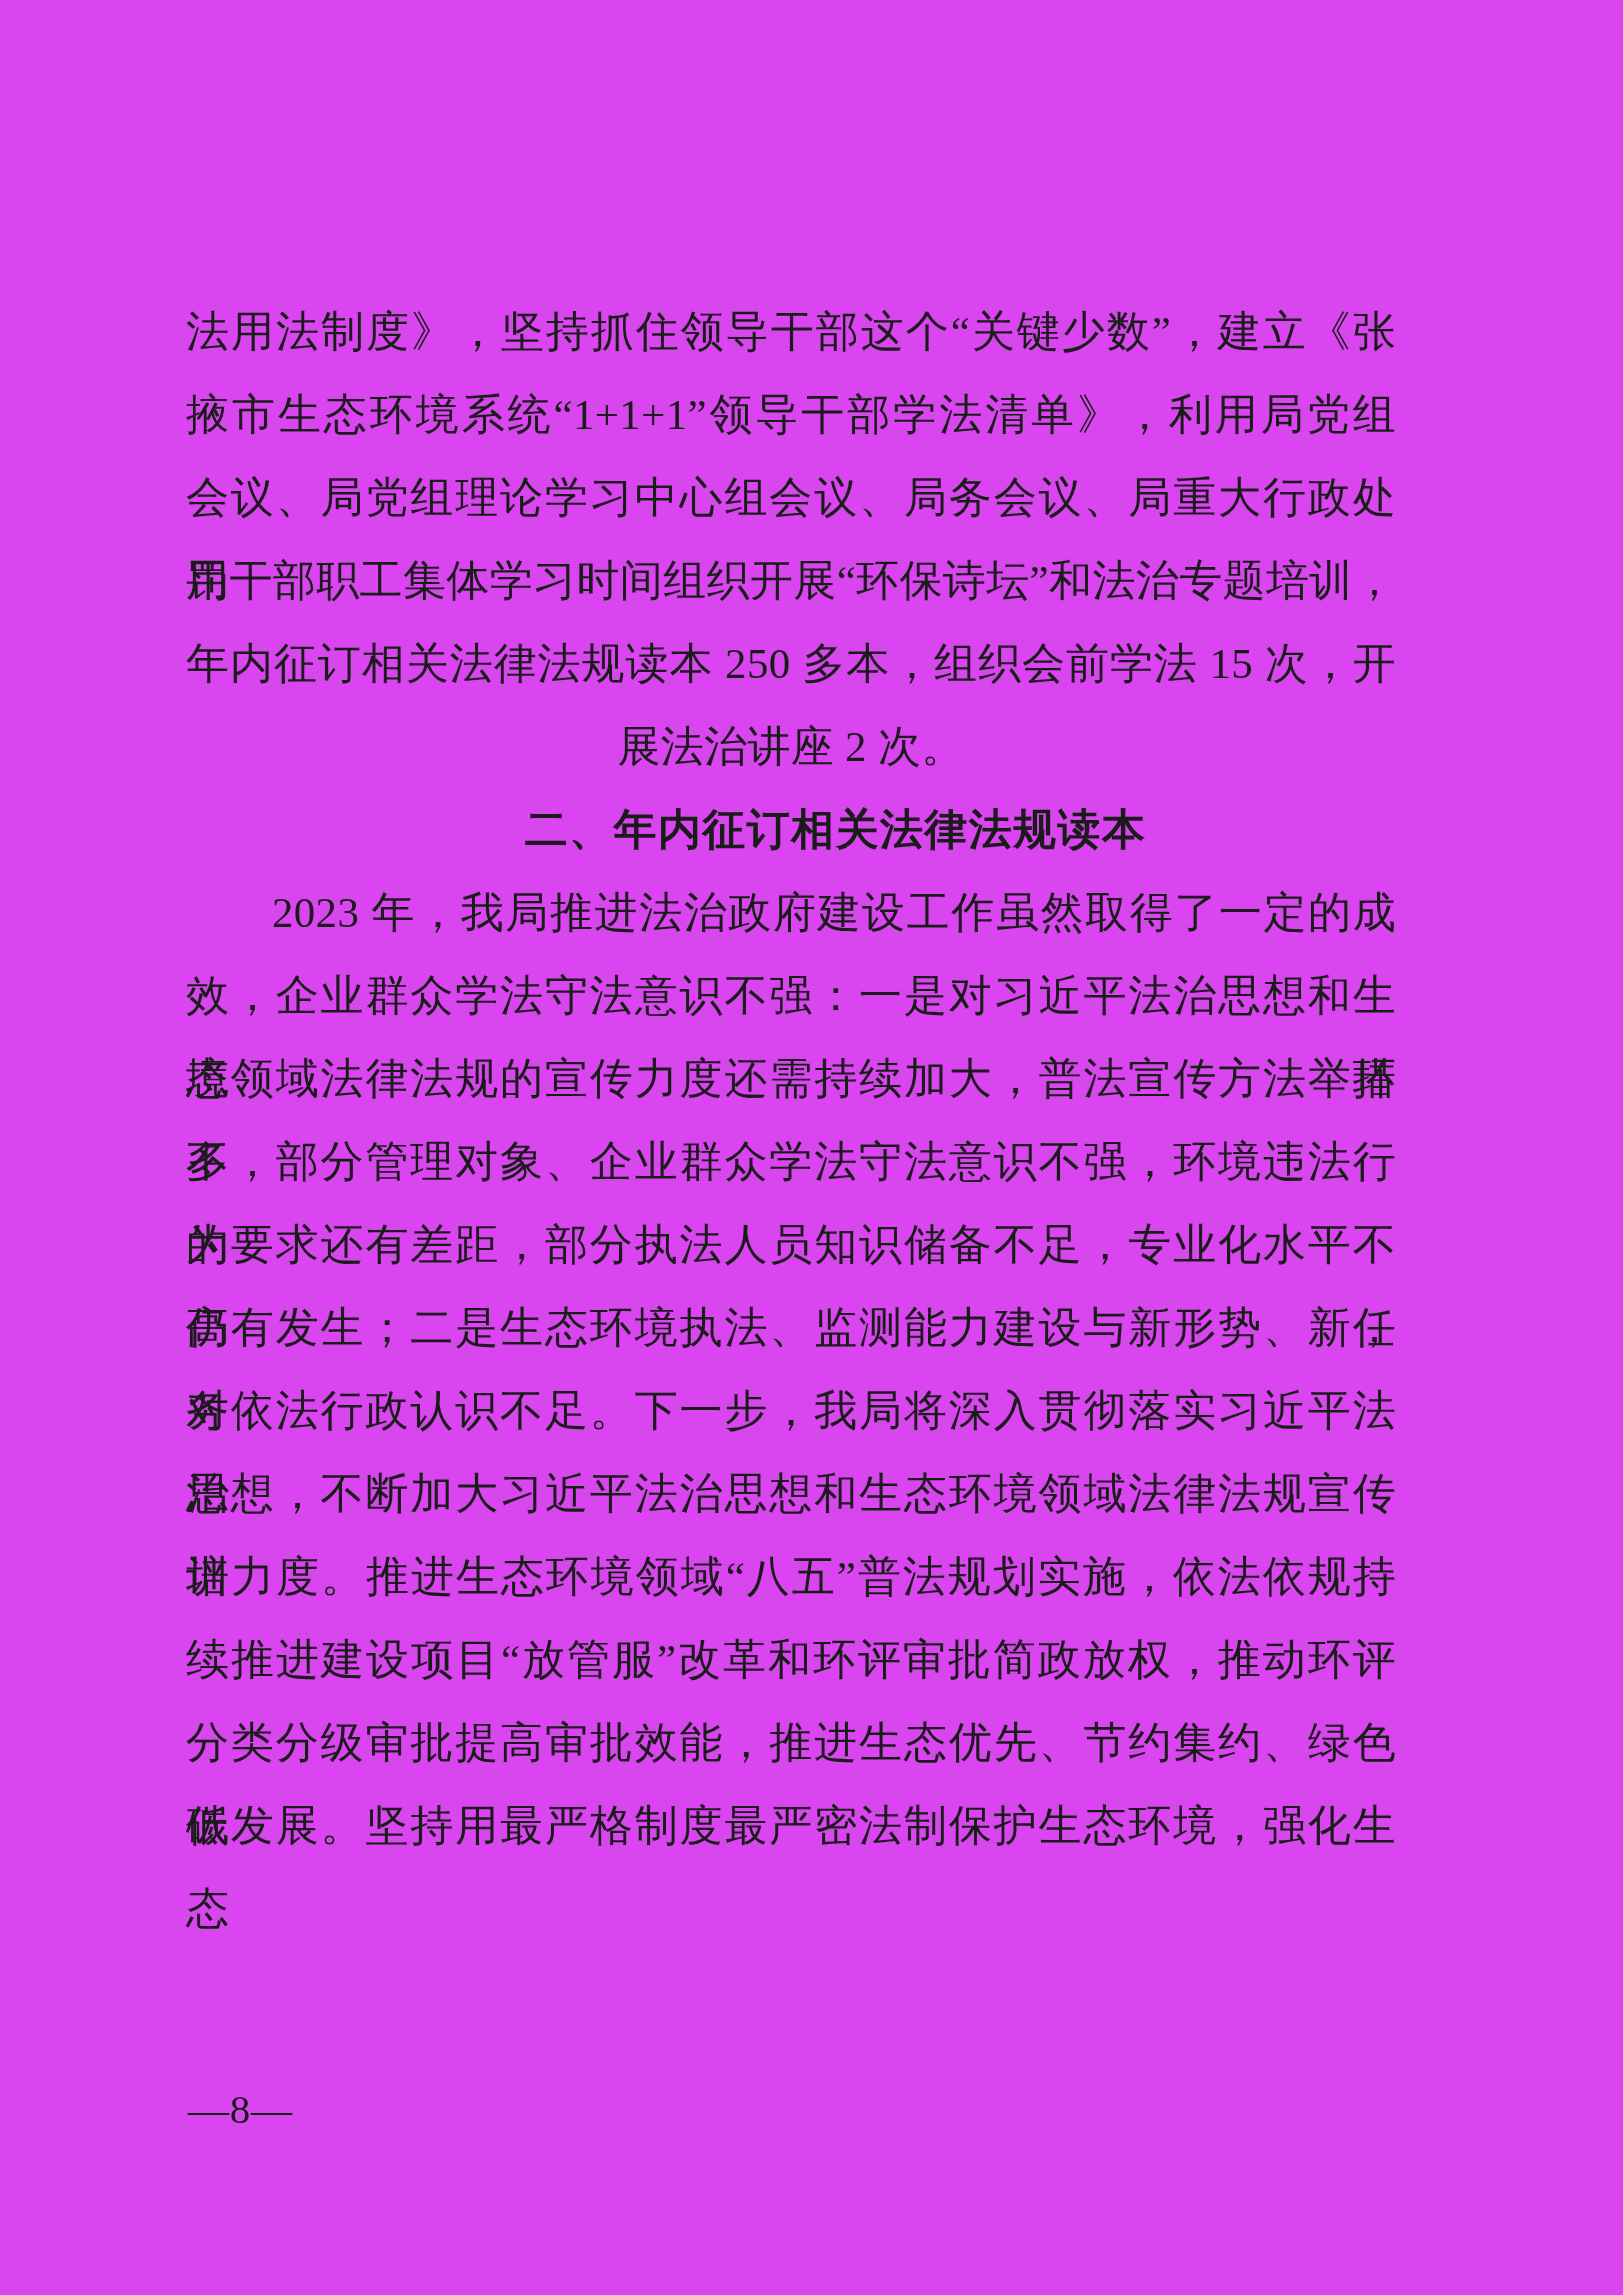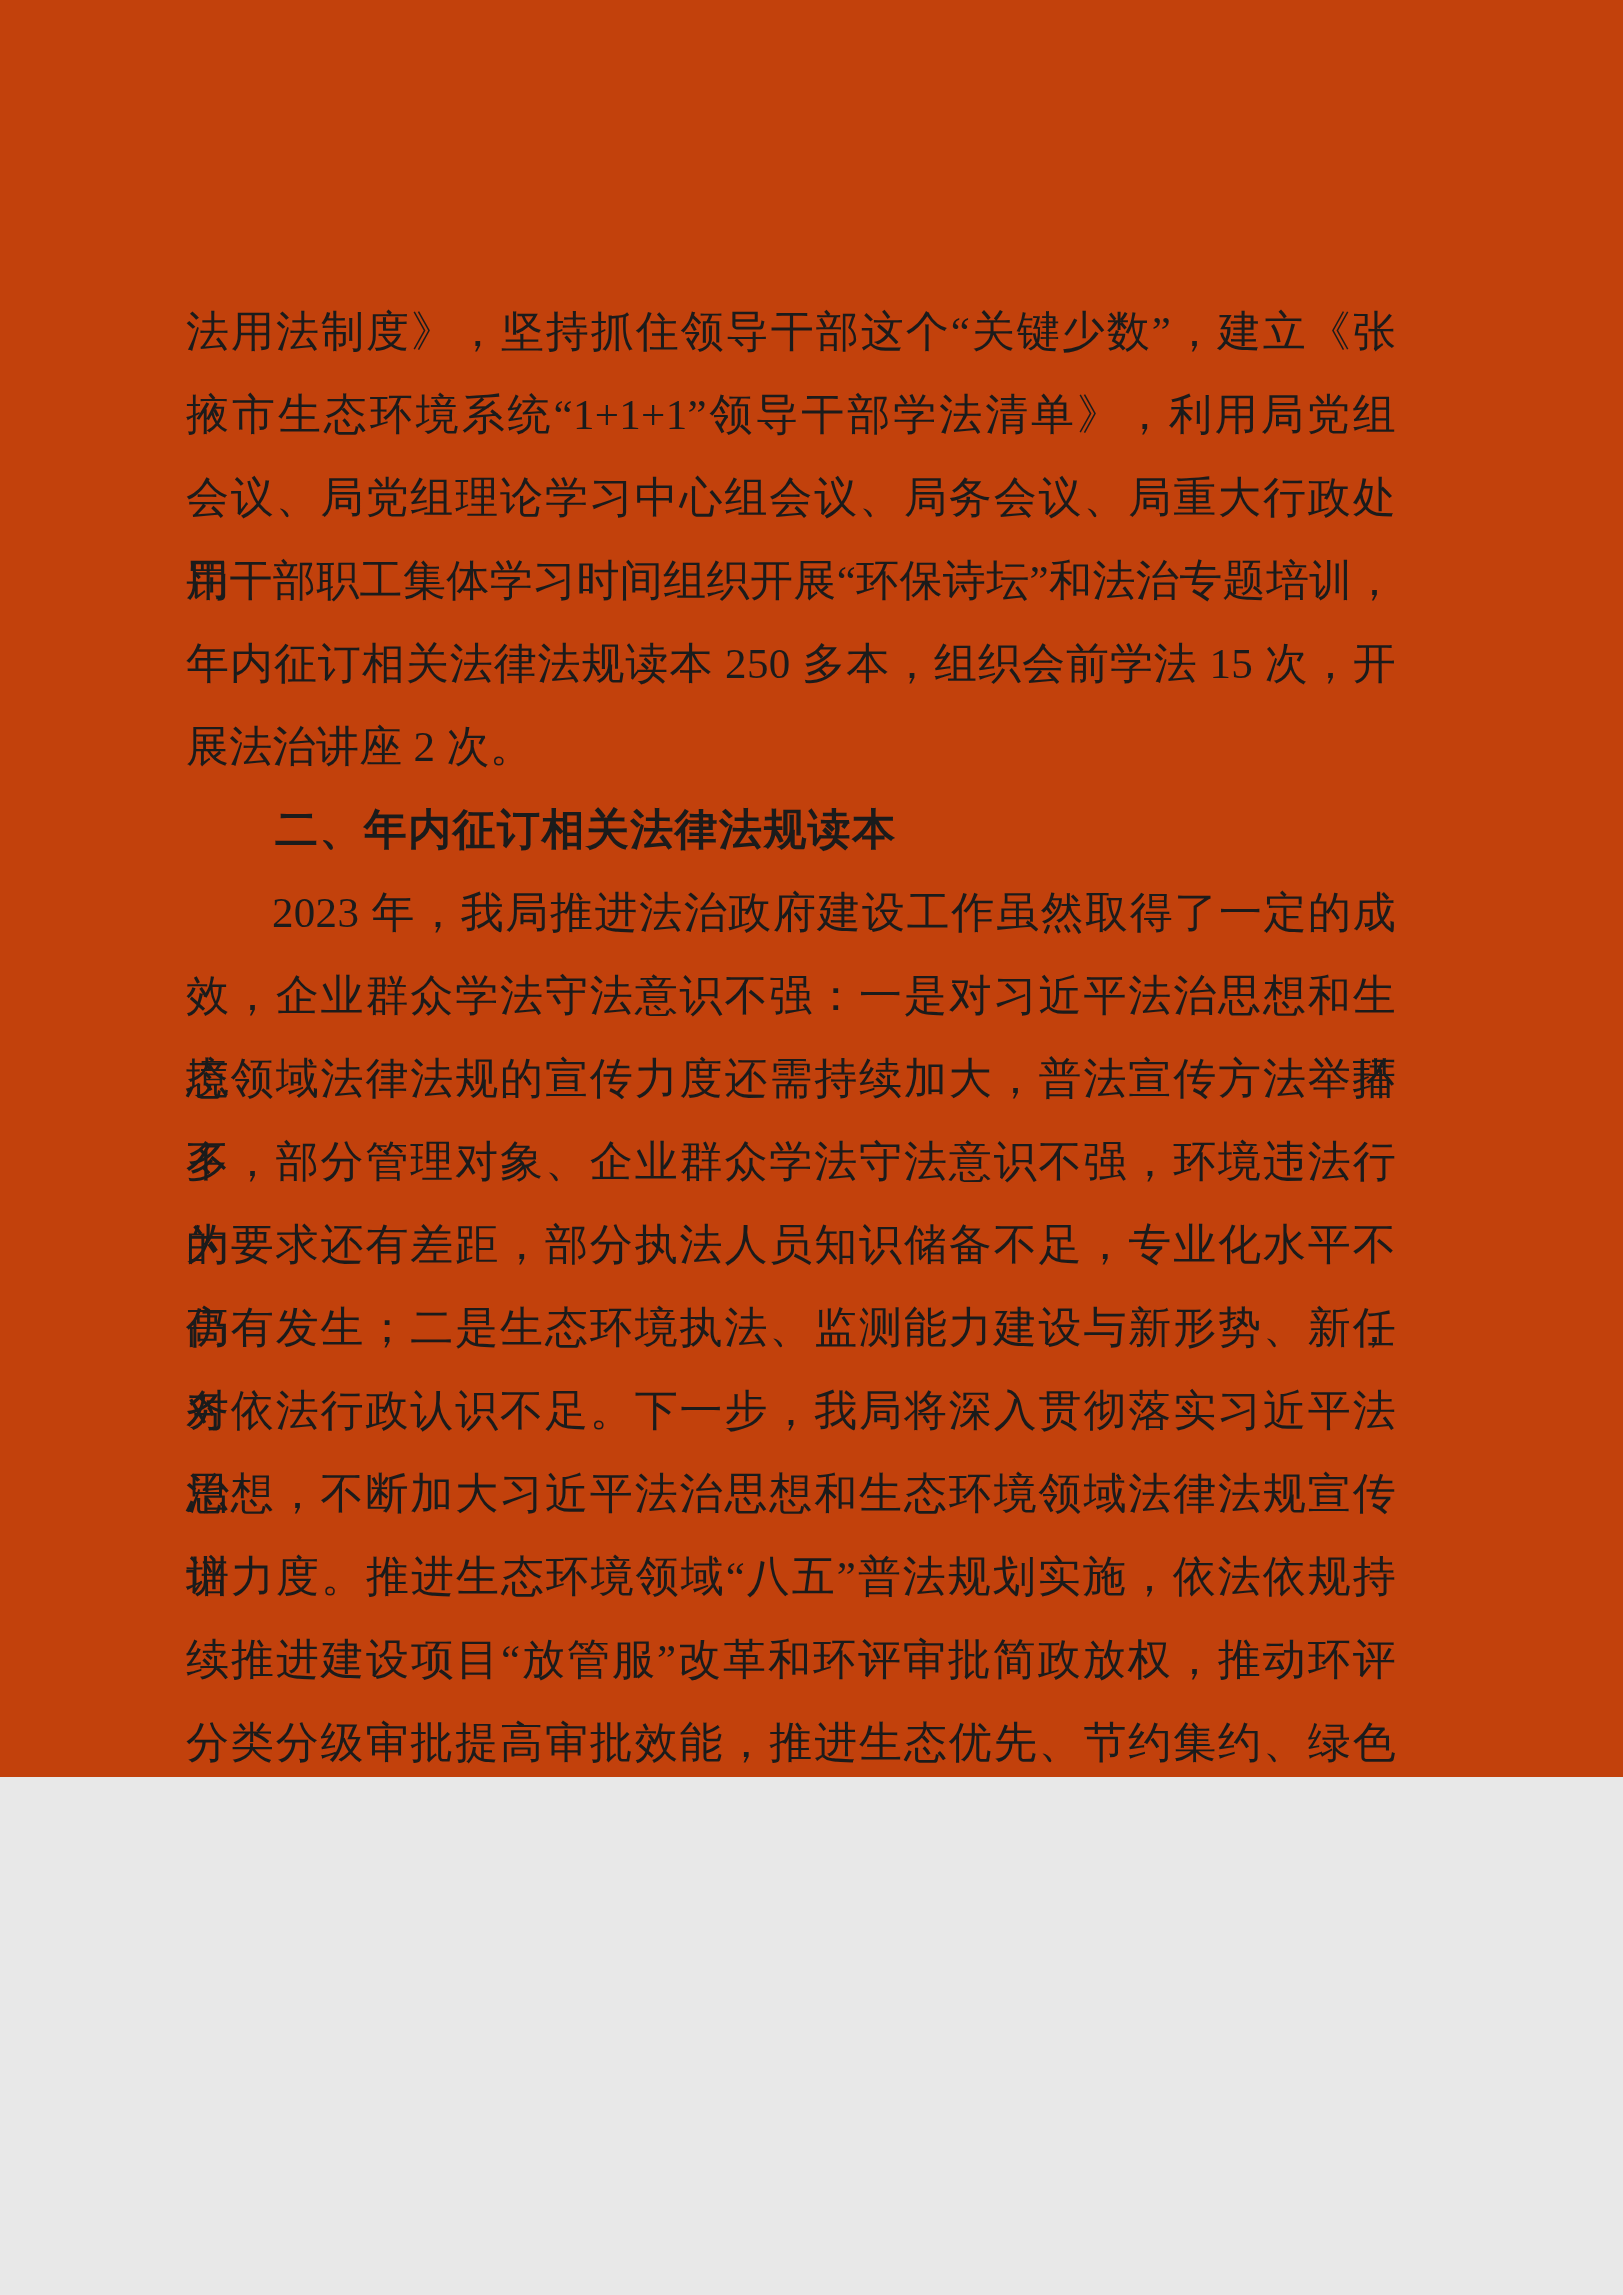--- a/index.html
+++ b/index.html
@@ -3,41 +3,42 @@
 <meta charset="utf-8">
 <style>
   html, body {
     margin: 0;
     padding: 0;
     background: #e8e8e8;
   }
   .page {
     position: relative;
     width: 1623px;
-    height: 1777px;
-    background: #c2410c;
+    height: 2295px;
+    background: #d946ef;
     overflow: hidden;
     font-family: "Liberation Serif", "DejaVu Serif", serif;
     color: #1b1b1b;
   }
   .text-block {
     position: absolute;
     left: 186px;
     top: 290px;
     width: 1210px;
   }
   .line {
     margin: 0;
     padding: 0;
     height: 83px;
     line-height: 83px;
     font-size: 43px;
     font-weight: normal;
     white-space: nowrap;
     letter-spacing: 0.3px;
+    text-align: center;
   }
   
   .j {
     text-align: justify;
     text-align-last: justify;
     text-justify: inter-character;
     white-space: normal;
   }
   .indent {
     text-indent: 86px;

